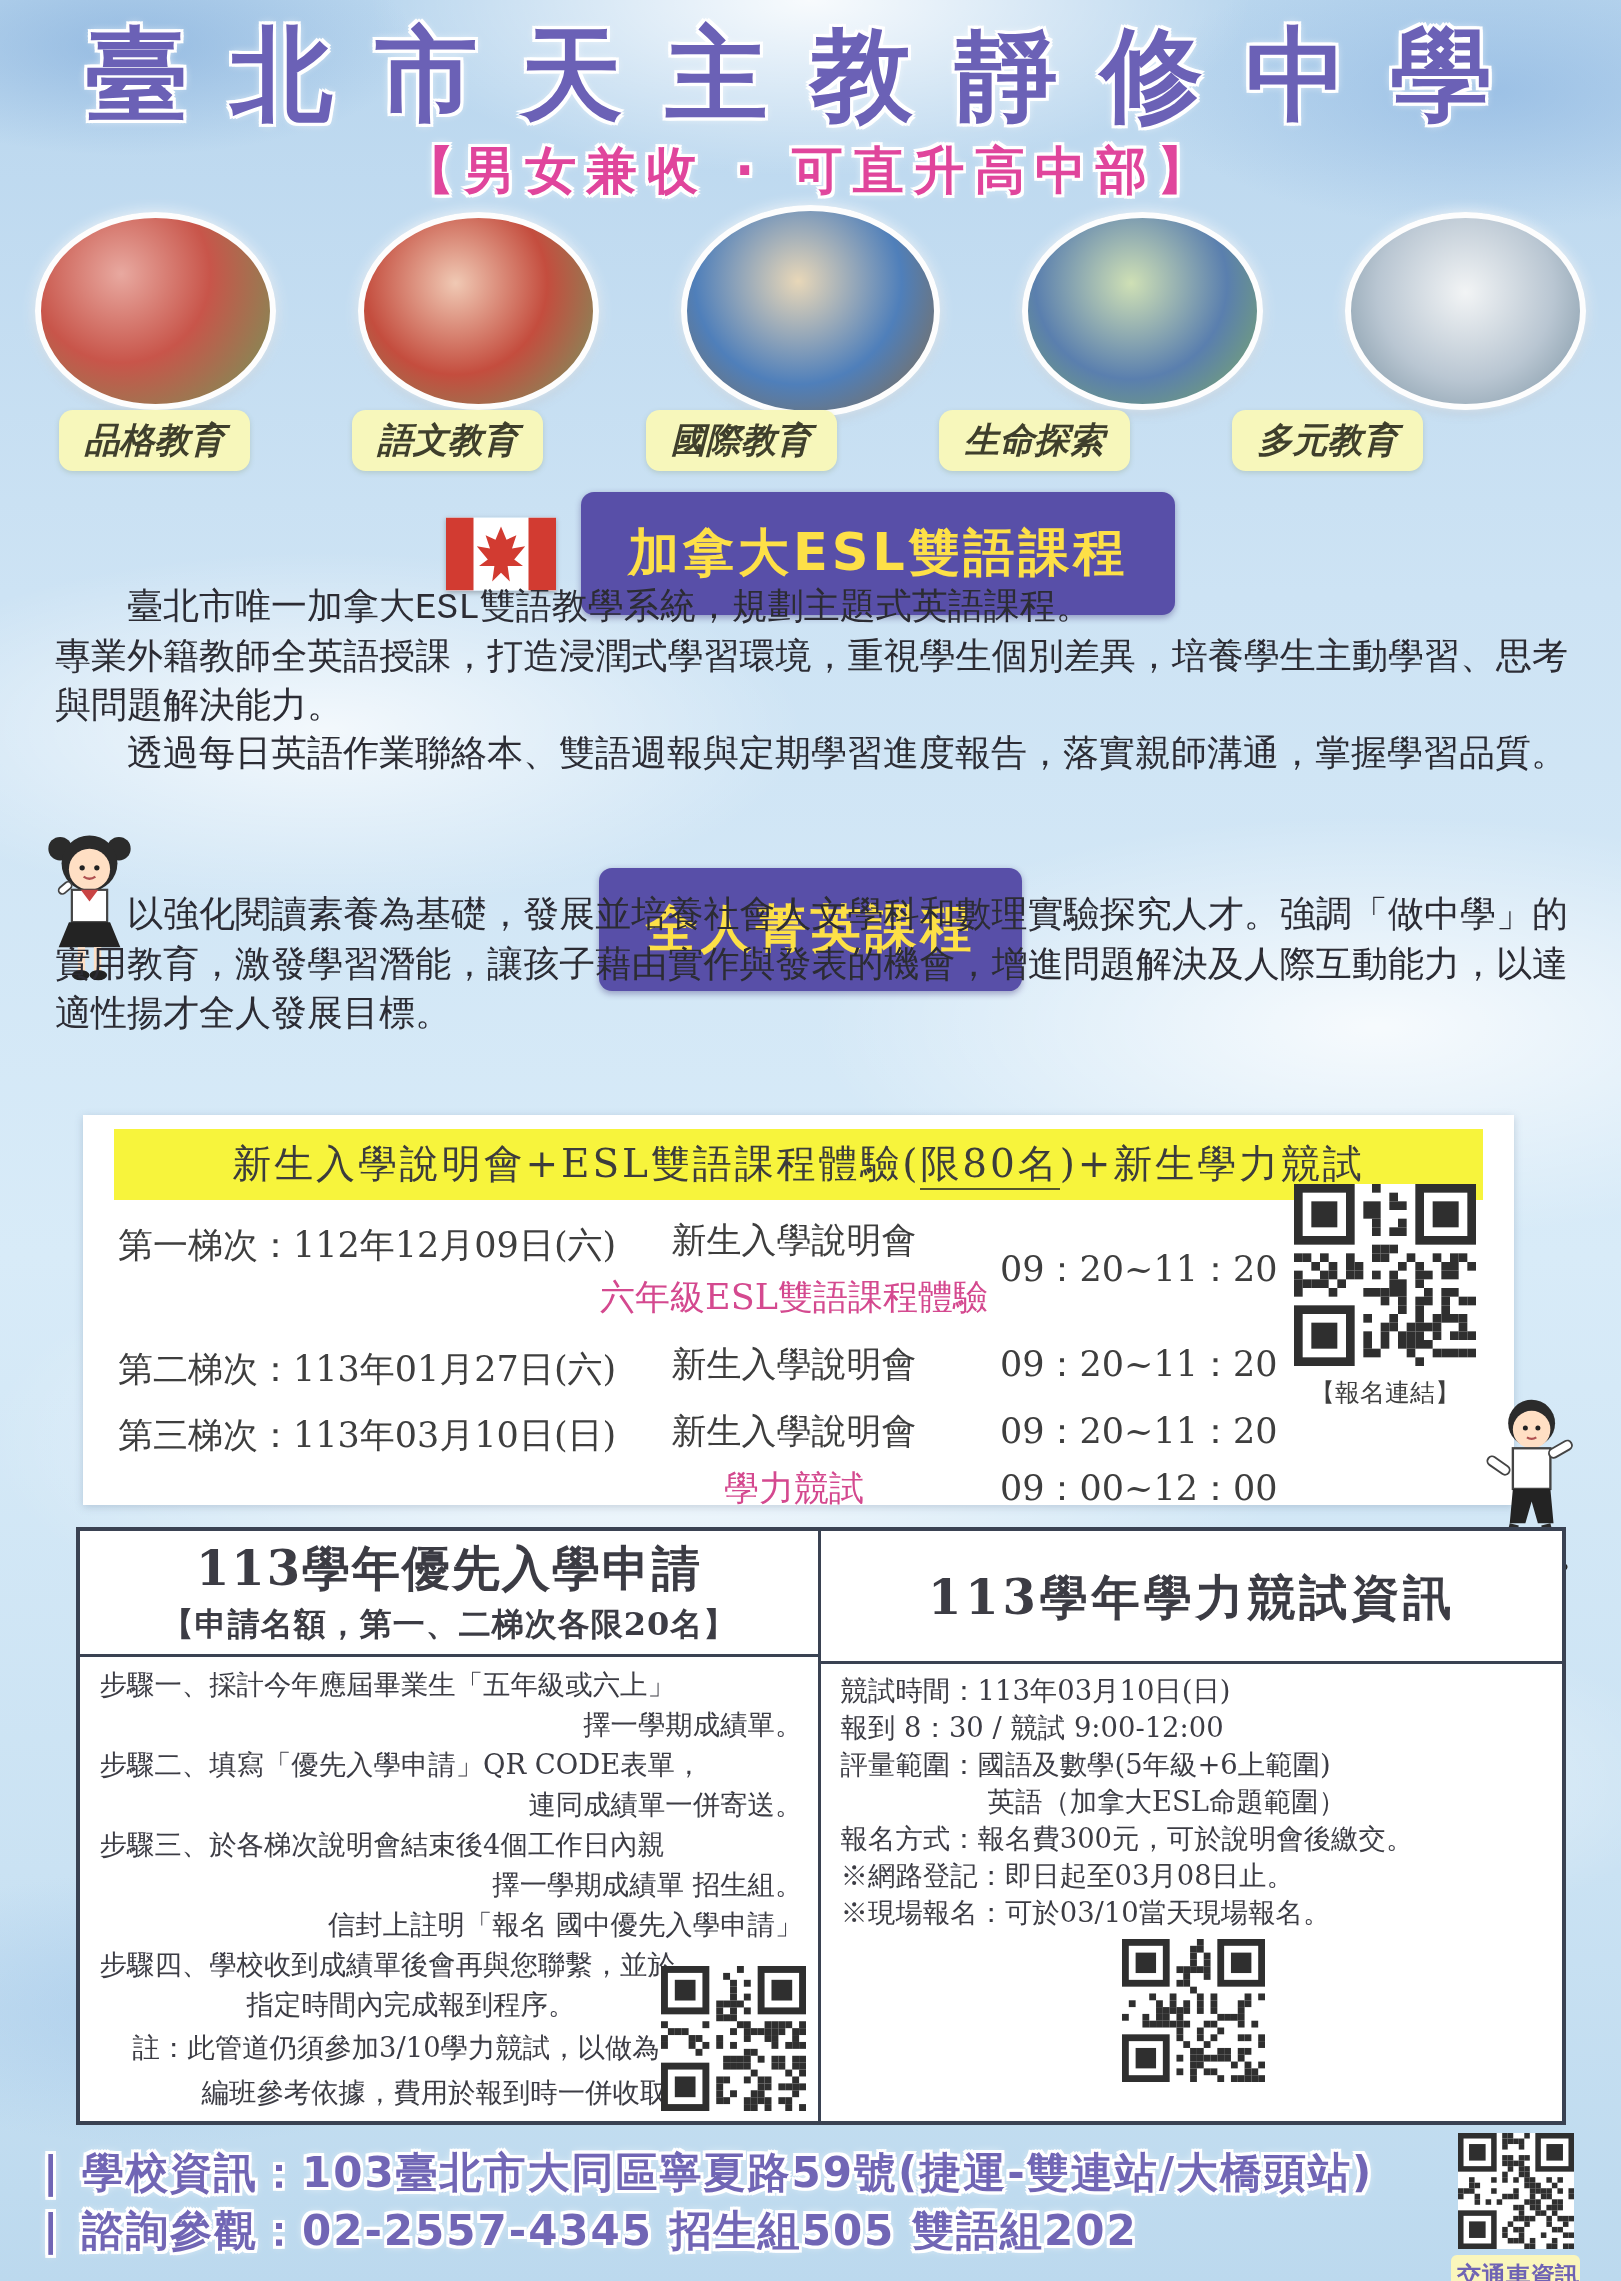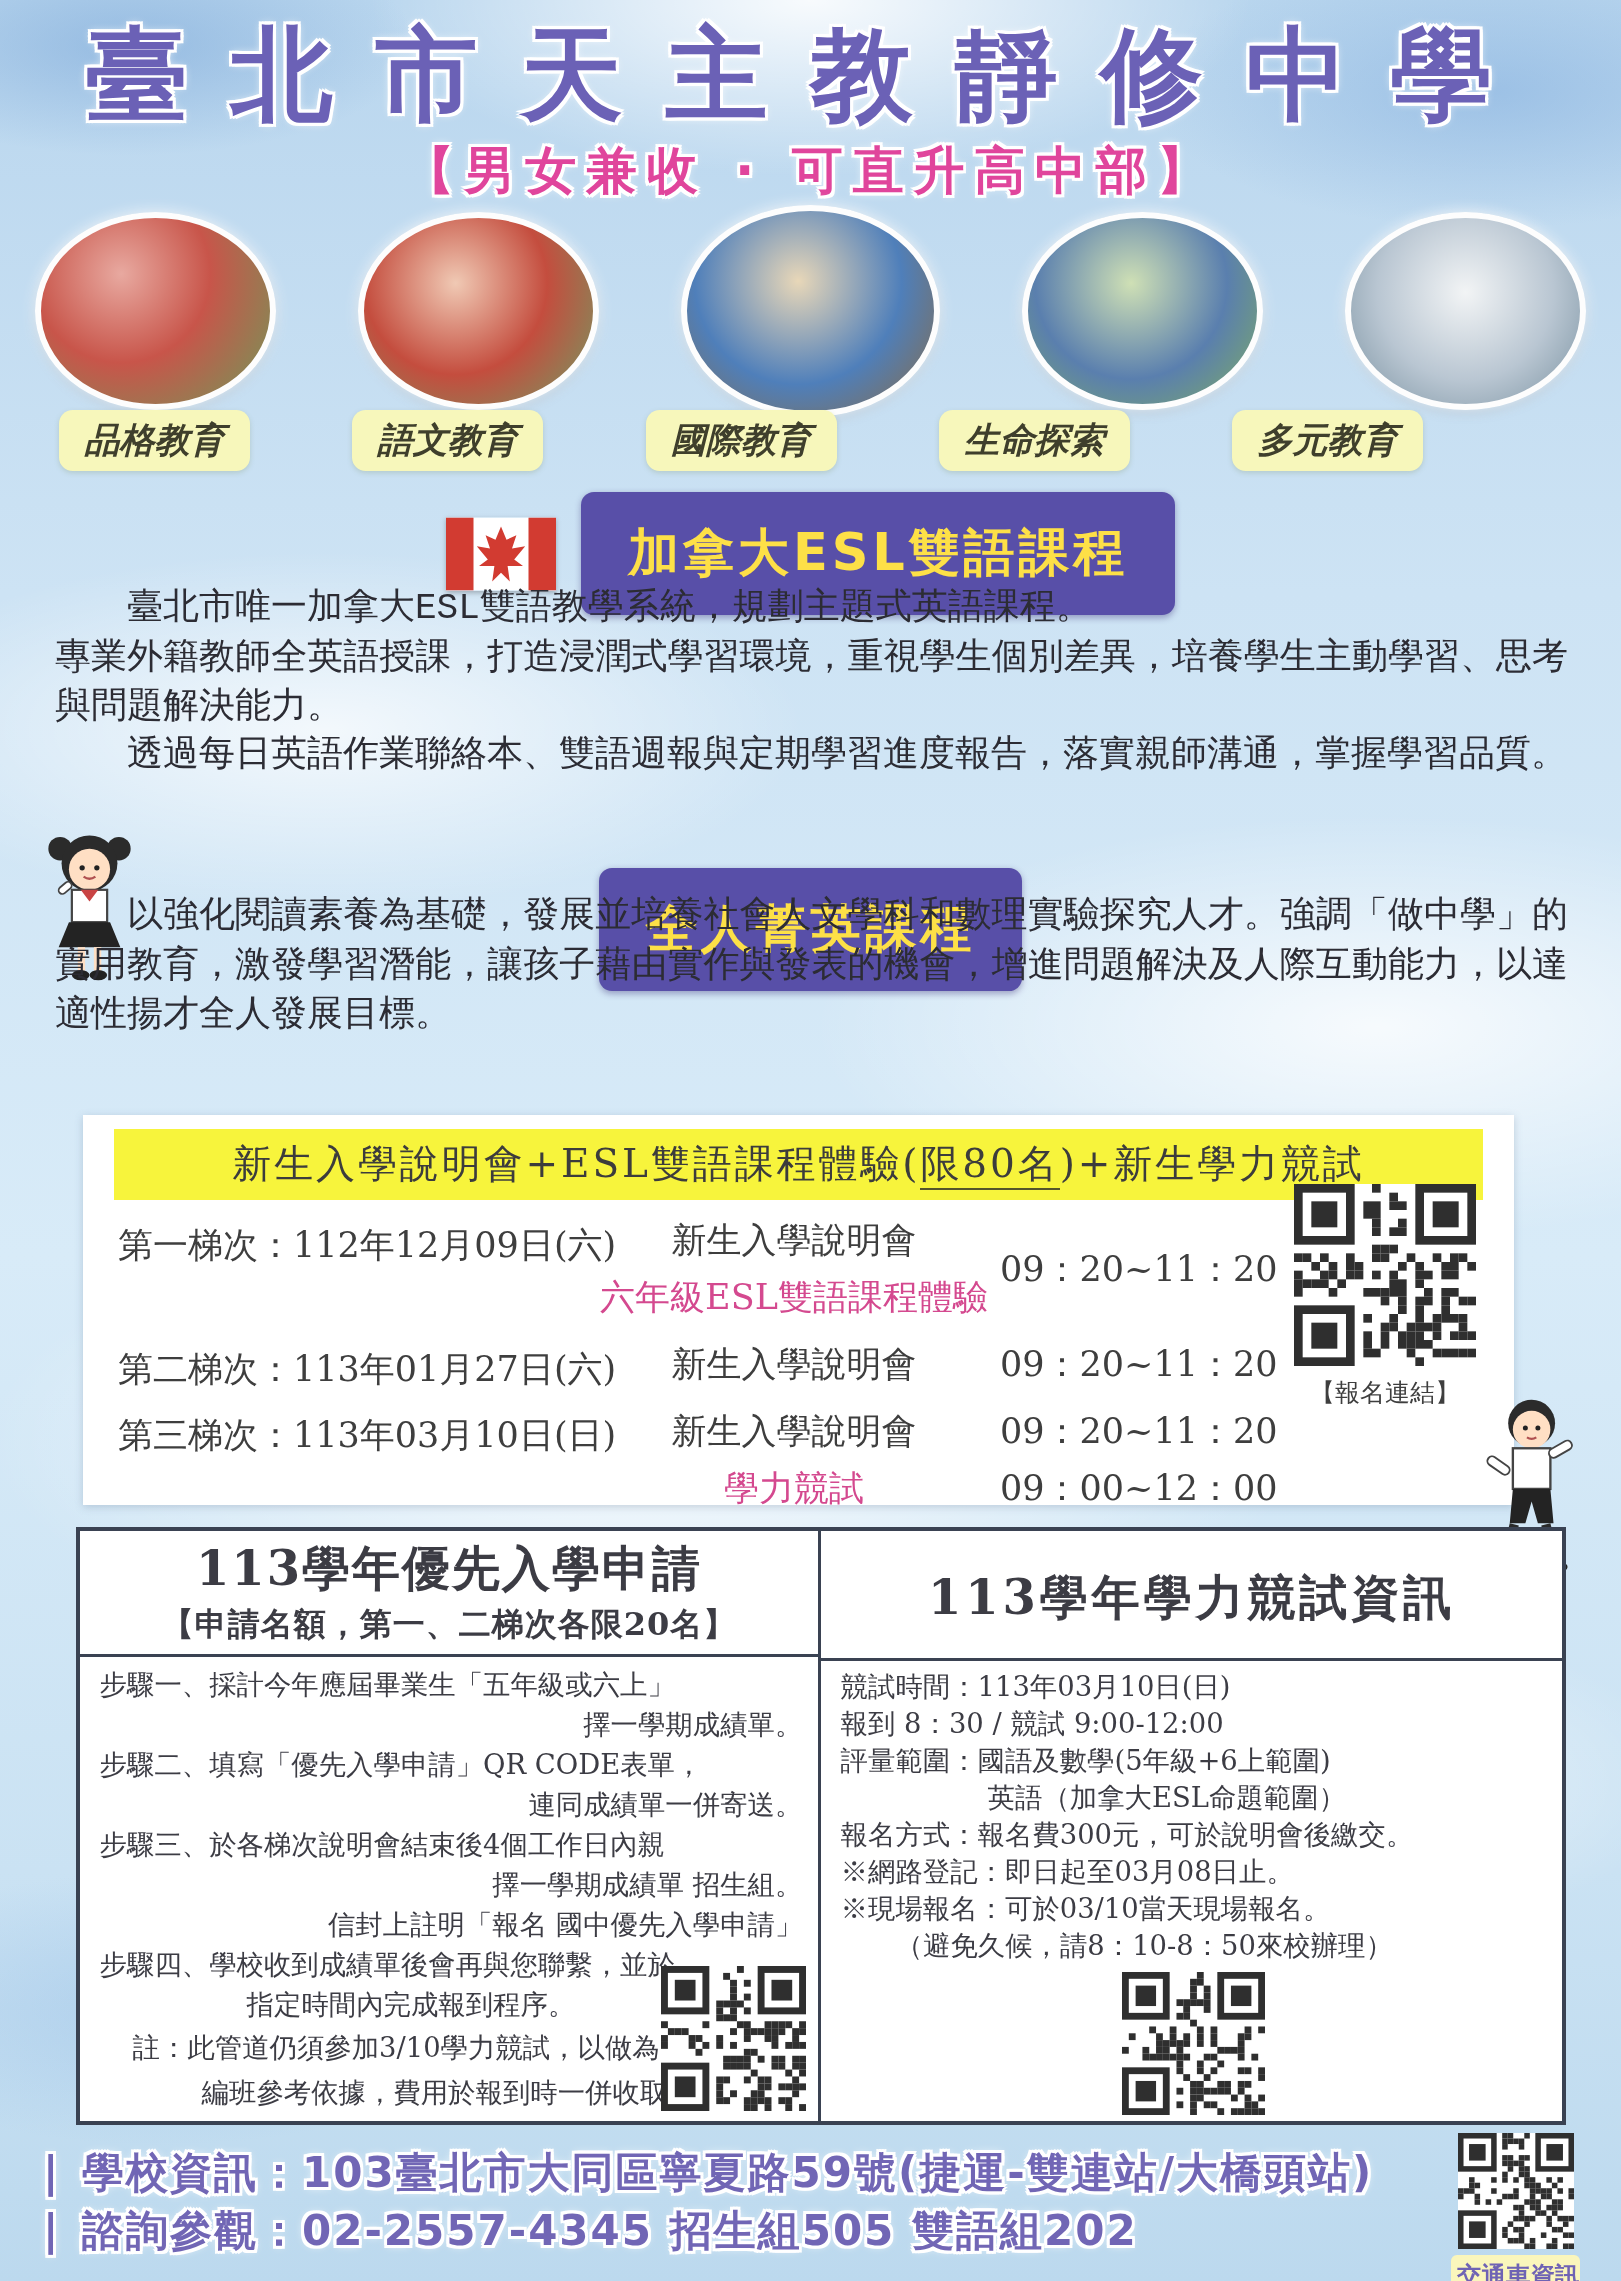--- a/index.html
+++ b/index.html
@@ -502,21 +502,20 @@
       </div>
       <div class="col-body">
         <div id="contest-lines">
             <div class="cline">競試時間：113年03月10日(日)</div>
             <div class="cline">報到 8：30 / 競試 9:00-12:00</div>
             <div class="cline">評量範圍：國語及數學(5年級+6上範圍)</div>
             <div class="cline i2">英語（加拿大ESL命題範圍）</div>
             <div class="cline">報名方式：報名費300元，可於說明會後繳交。</div>
             <div class="cline">※網路登記：即日起至03月08日止。</div>
             <div class="cline">※現場報名：可於03/10當天現場報名。</div>
-            <div class="cline i1">（避免久候，請8：10-8：50來校辦理）</div>
           </div>
         <div class="qr contest-qr" id="qr-contest">
             <svg viewBox="0 0 168 168">
               <rect x="0" y="0" width="168" height="168" fill="#ffffff"></rect>
               <rect x="88" y="0" width="8" height="8" fill="#2f2f2f"></rect>
               <rect x="80" y="8" width="8" height="8" fill="#2f2f2f"></rect>
               <rect x="88" y="8" width="8" height="8" fill="#2f2f2f"></rect>
               <rect x="80" y="16" width="8" height="8" fill="#2f2f2f"></rect>
               <rect x="96" y="16" width="8" height="8" fill="#2f2f2f"></rect>
               <rect x="80" y="24" width="8" height="8" fill="#2f2f2f"></rect>

